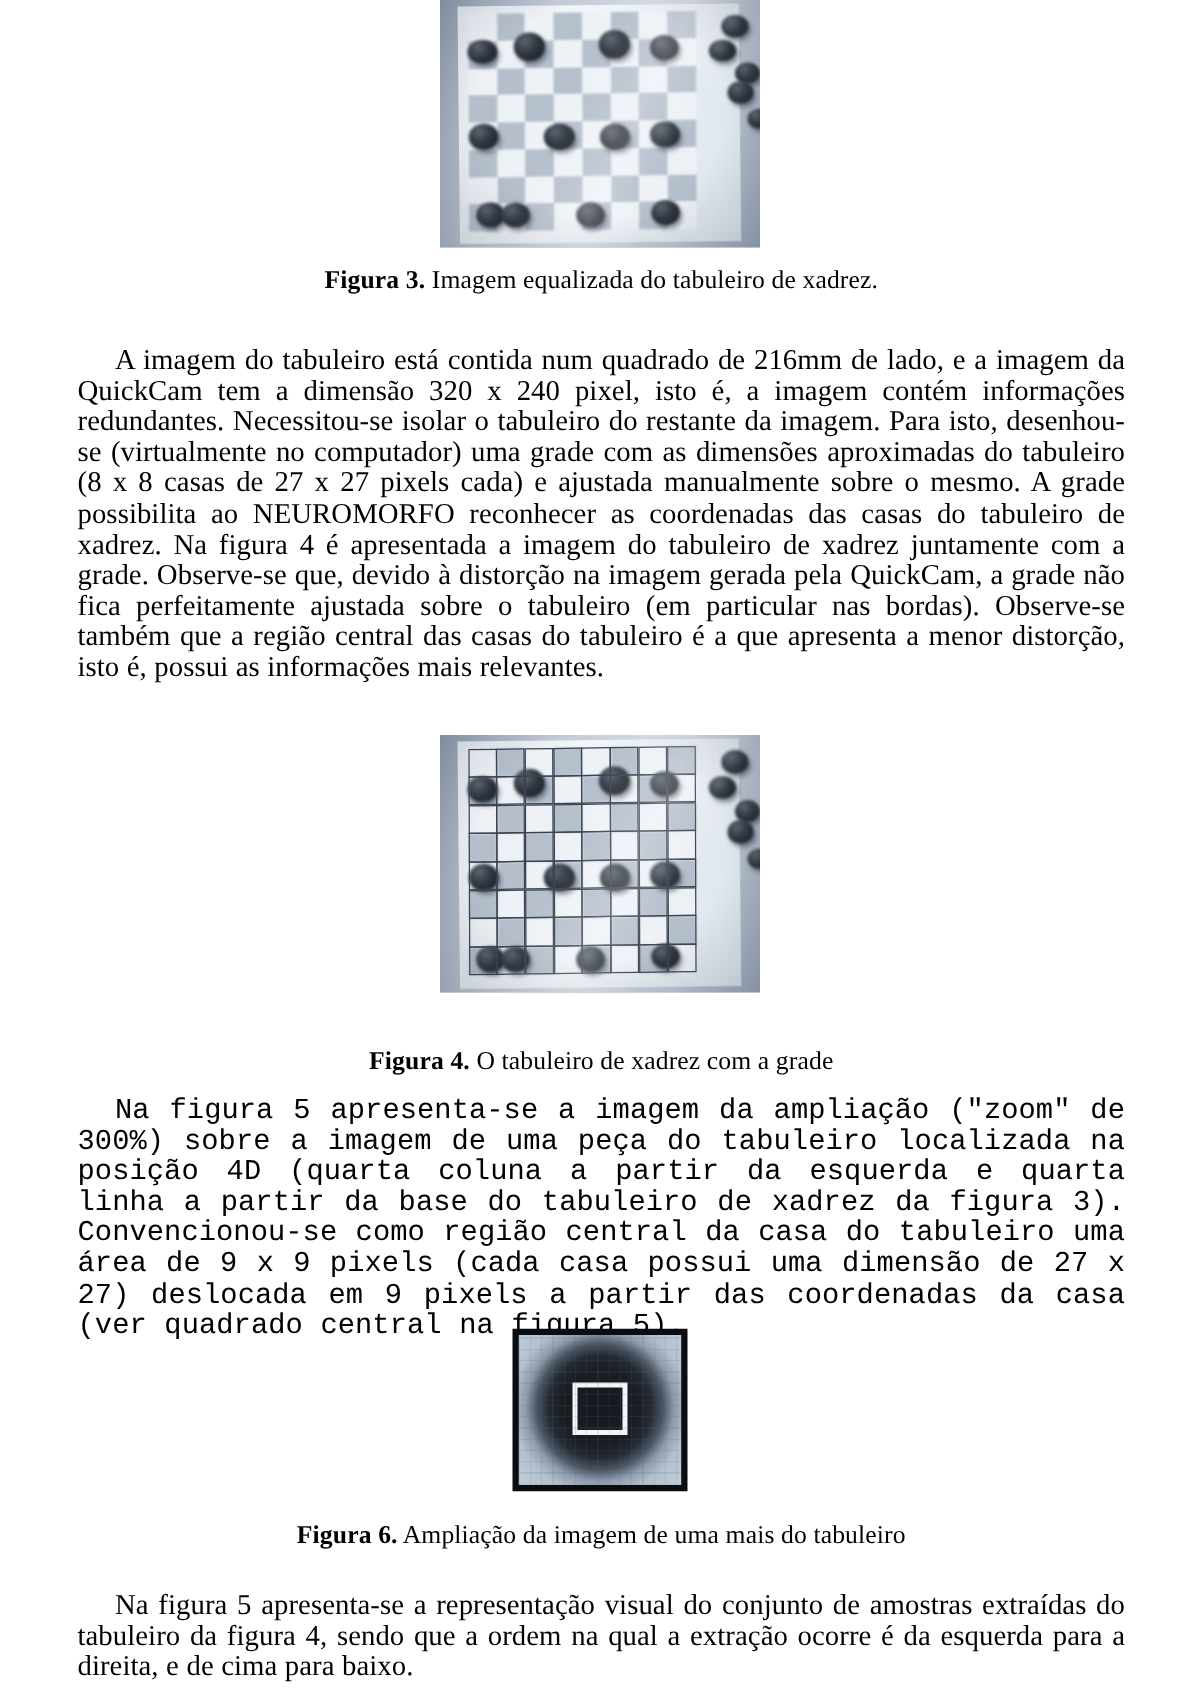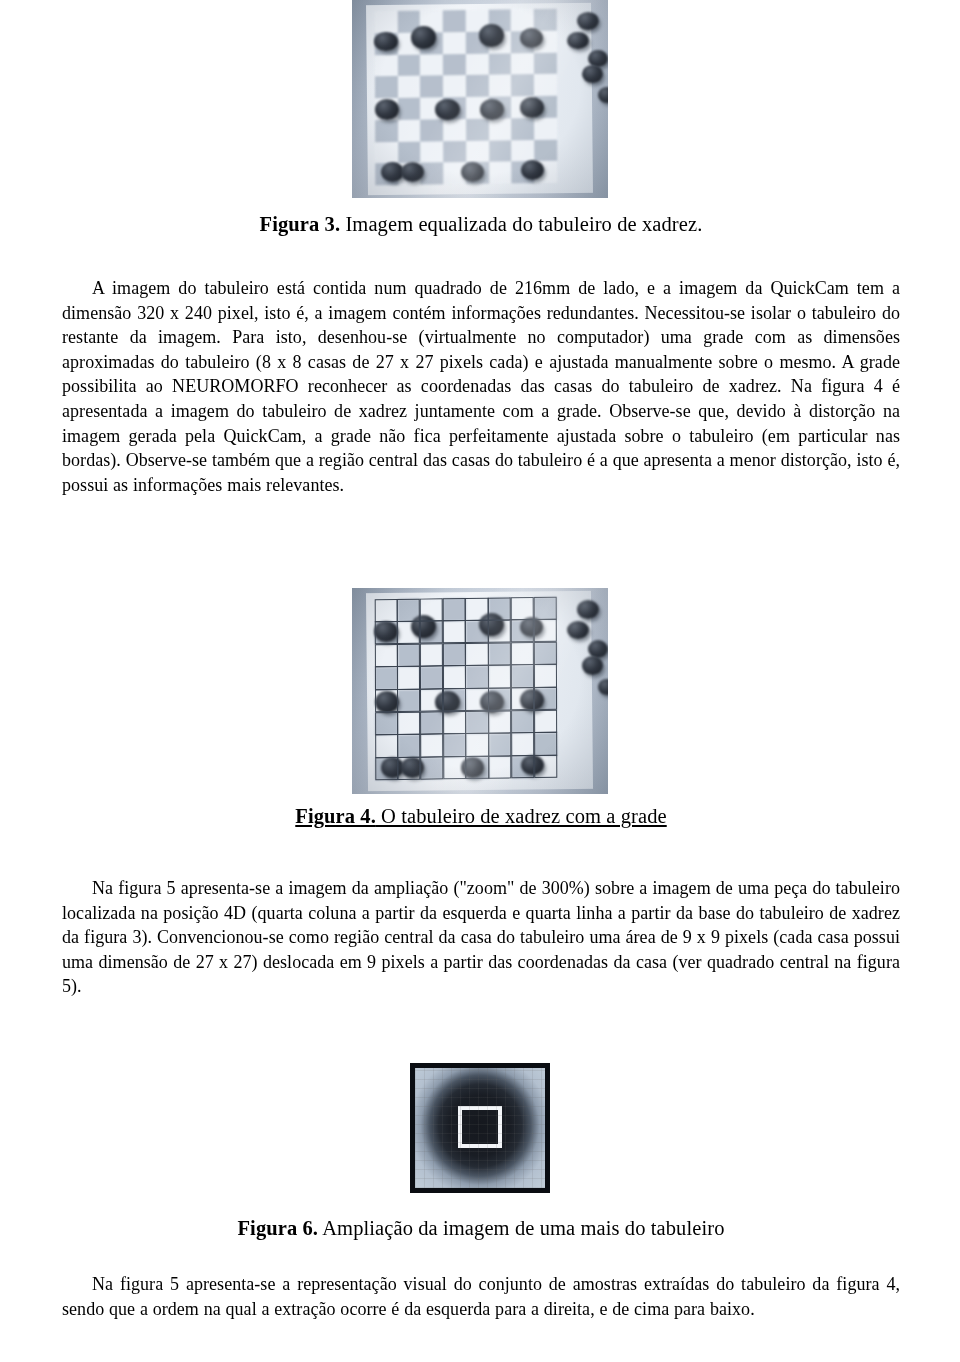--- a/index.html
+++ b/index.html
@@ -25,21 +25,21 @@
     text-align: center;
     font-size: 20.5px;
     line-height: 1.25;
     letter-spacing: 0.1px;
   }
   .figcap b { font-weight: bold; }
 
   
   p.body {
     margin: 0;
-    font-size: 18px;
+    font-size: 23px;
     line-height: 24.6px;
     text-align: justify;
     text-justify: inter-word;
     letter-spacing: 0.05px;
     word-spacing: 0.2px;
   }
   .indent { text-indent: 30px; }
 
   .block {
     position: absolute;
@@ -436,27 +436,27 @@
           <span></span>
           <span></span>
           <span></span>
           <span></span>
       </div>
       <div class="bp-glare"></div>
       <div class="bp-vign"></div>
     </div>
   </div>
 
-  <div class="block" style="top:804px;text-decoration:underline;">
+  <div class="block" style="top:837px;">
     <div class="figcap">
       <b>Figura 4.</b><span>  O tabuleiro de xadrez com a grade</span>
     </div>
   </div>
 
-  <div class="block" style="top:876px;">
+  <div class="block" style="top:876px;font-family:Liberation Mono, monospace;">
     <p class="body indent">Na figura 5 apresenta-se a imagem da ampliação ("zoom" de 300%) sobre a imagem de uma peça do tabuleiro localizada na posição 4D (quarta coluna a partir da esquerda e quarta linha a partir da base do tabuleiro de xadrez da figura 3). Convencionou-se como região central da casa do tabuleiro uma área de 9 x 9 pixels (cada casa possui uma dimensão de 27 x 27) deslocada em 9 pixels a partir das coordenadas da casa (ver quadrado central na figura 5).</p>
   </div>
 
   <div id="fig5-img">
     <div class="zoombox">
       <div class="zoom-inner">
         <div class="center-square"></div>
       </div>
     </div>
   </div>

